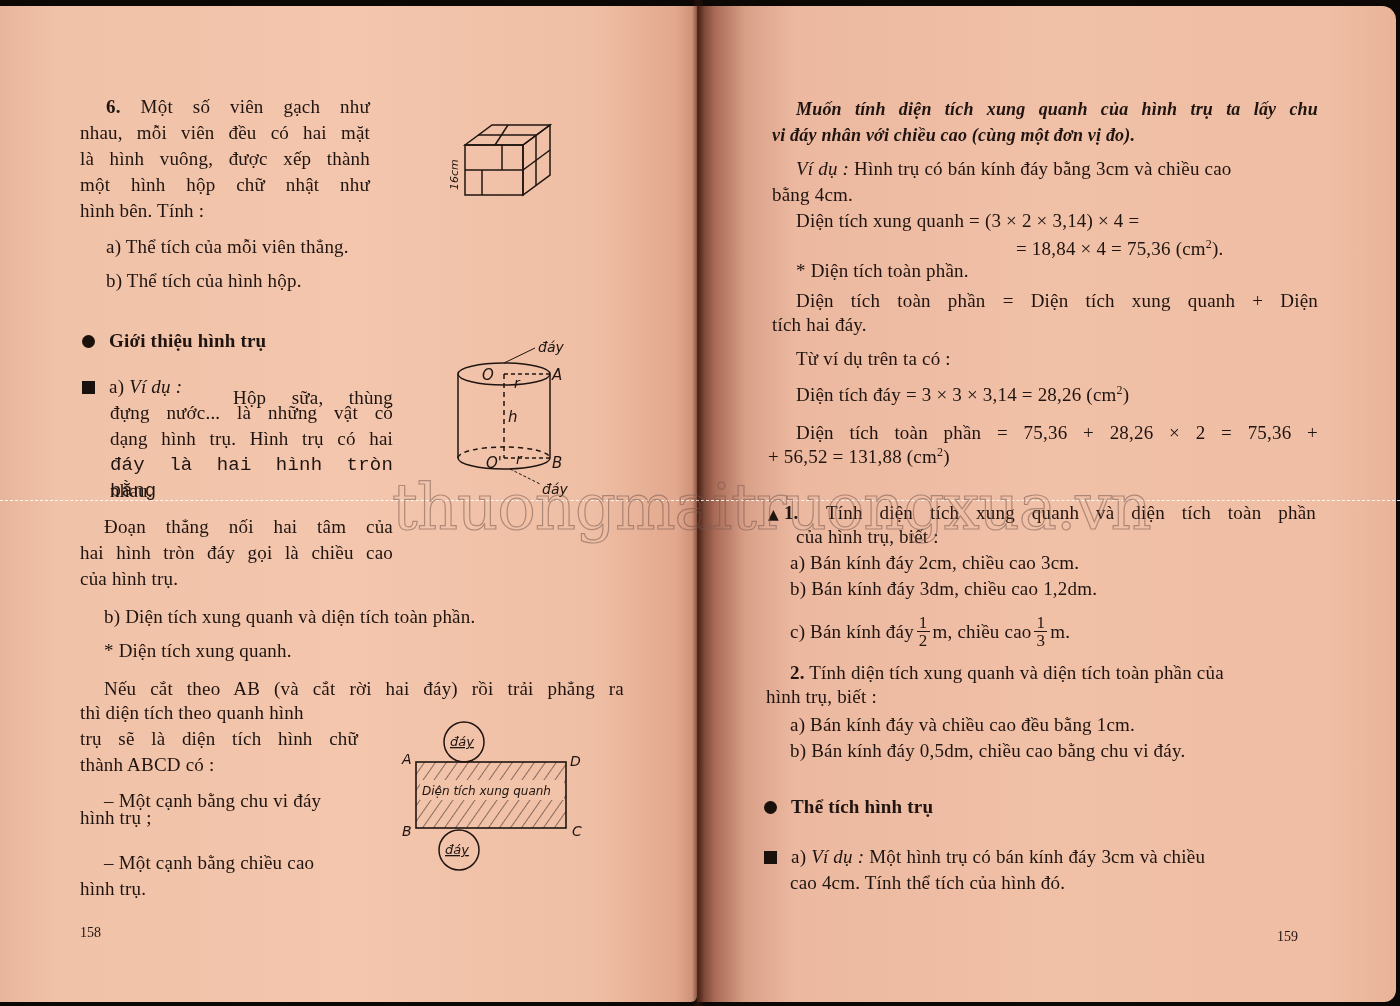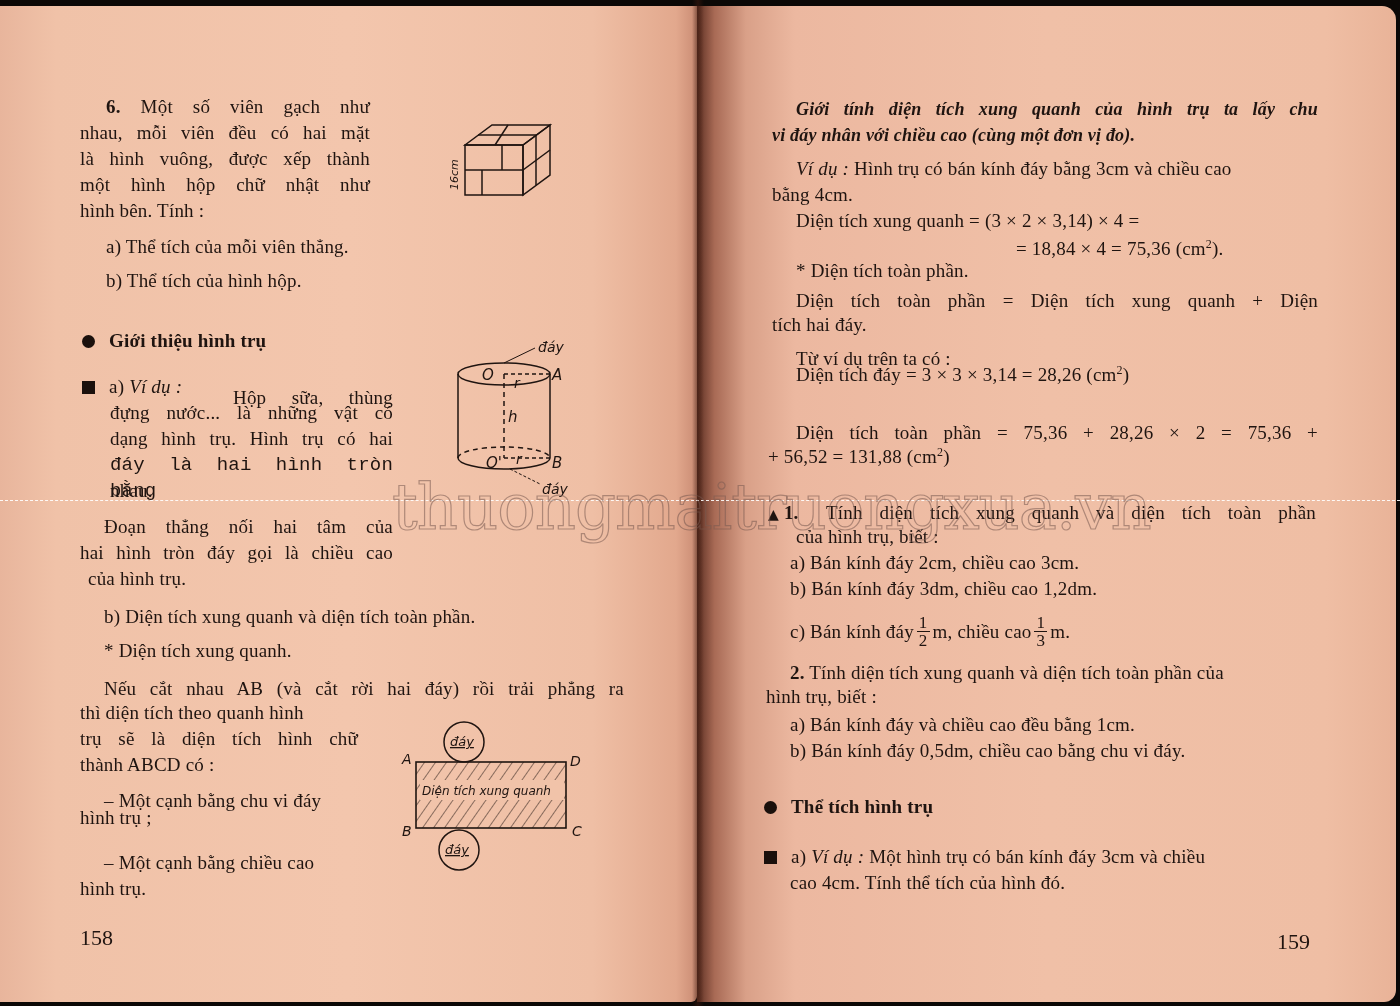--- a/index.html
+++ b/index.html
@@ -25,21 +25,21 @@
   .t { position:absolute; font-size:19px; line-height:26px; letter-spacing:0.2px; white-space:nowrap; }
   .j { text-align:justify; text-align-last:justify; white-space:normal; }
   .b { font-weight:bold; }
   .i { font-style:italic; }
   .bi { font-weight:bold; font-style:italic; }
   sup { font-size:12px; line-height:0; }
   .bullet-dot { display:inline-block; width:13px; height:13px; border-radius:50%; background:#1a100c; margin-right:14px; vertical-align:-1px; }
   .bullet-sq { display:inline-block; width:13px; height:13px; background:#1a100c; margin-right:14px; vertical-align:-1px; }
   .frac { display:inline-flex; flex-direction:column; align-items:center; vertical-align:middle; font-size:17px; line-height:17px; margin:0 3px; }
   .frac .num { border-bottom:1.3px solid #1f1410; padding:0 2px; }
-  .pagenum { position:absolute; font-size:22px; }
+  .pagenum { position:absolute; font-size:14px; }
   svg { position:absolute; overflow:visible; }
   svg text { font-family:"DejaVu Sans", sans-serif; font-style:italic; fill:#1f1410; }
   .watermark {
     position:absolute; left:392px; top:470px; font-family:"DejaVu Serif", serif;
     font-size:64px; letter-spacing:-1px; color:transparent;
     -webkit-text-stroke:1.2px rgba(120,90,80,.55); white-space:nowrap;
   }
   .dashline { position:absolute; left:0; top:500px; width:1400px; border-top:1.5px dashed rgba(255,255,255,.9); }
 </style>
 </head>
@@ -81,21 +81,21 @@
   <span class="bullet-sq"></span><span>a)</span> <span class="i">Ví dụ :</span>
 </div>
 <div class="t" style="left:233px;top:374px;width:160px;text-align:justify;text-align-last:justify;white-space:normal;margin-top:11px;">Hộp sữa, thùng</div>
 <div class="t j" style="left:110px;top:400px;width:283px;">đựng nước... là những vật có</div>
 <div class="t j" style="left:110px;top:426px;width:283px;">dạng hình trụ. Hình trụ có hai</div>
 <div class="t j" style="left:110px;top:452px;width:283px;font-family:Liberation Mono, monospace;">đáy là hai hình tròn bằng</div>
 <div class="t" style="left:110px;top:478px;">nhau.</div>
 
 <div class="t j" style="left:104px;top:514px;width:289px;">Đoạn thẳng nối hai tâm của</div>
 <div class="t j" style="left:80px;top:540px;width:313px;">hai hình tròn đáy gọi là chiều cao</div>
-<div class="t" style="left:88px;top:566px;text-align:center;">của hình trụ.</div>
+<div class="t" style="left:80px;top:566px;text-align:center;">của hình trụ.</div>
 
 <svg style="left:440px;top:330px;" width="160" height="170" viewBox="0 0 160 170">
   <g fill="none" stroke="#1f1410" stroke-width="1.5">
     <ellipse cx="64" cy="44" rx="46" ry="11"></ellipse>
     <line x1="18" y1="44" x2="18" y2="128"></line>
     <line x1="110" y1="44" x2="110" y2="128"></line>
     <path d="M18,128 A46,11 0 0 0 110,128"></path>
     <path d="M18,128 A46,11 0 0 1 110,128" stroke-dasharray="5,4"></path>
     <line x1="64" y1="44" x2="64" y2="128" stroke-dasharray="5,4"></line>
     <line x1="64" y1="44" x2="110" y2="44" stroke-dasharray="4,3"></line>
@@ -109,21 +109,21 @@
   <text x="112" y="50" font-size="15">A</text>
   <text x="68" y="92" font-size="15">h</text>
   <text x="46" y="138" font-size="15">O'</text>
   <text x="76" y="134" font-size="14">r</text>
   <text x="112" y="138" font-size="15">B</text>
   <text x="102" y="164" font-size="14">đáy</text>
 </svg>
 
 <div class="t" style="left:104px;top:604px;">b) Diện tích xung quanh và diện tích toàn phần.</div>
 <div class="t" style="left:104px;top:638px;">* Diện tích xung quanh.</div>
-<div class="t j" style="left:104px;top:676px;width:520px;">Nếu cắt nhau AB (và cắt rời hai đáy) rồi trải phẳng ra</div>
+<div class="t j" style="left:104px;top:676px;width:520px;">Nếu cắt theo AB (và cắt rời hai đáy) rồi trải phẳng ra</div>
 <div class="t" style="left:80px;top:700px;">thì diện tích theo quanh hình</div>
 <div class="t j" style="left:80px;top:726px;width:278px;">trụ sẽ là diện tích hình chữ</div>
 <div class="t" style="left:80px;top:752px;">thành ABCD có :</div>
 <div class="t" style="left:104px;top:788px;">– Một cạnh bằng chu vi đáy</div>
 <div class="t" style="left:80px;top:805px;">hình trụ ;</div>
 <div class="t" style="left:104px;top:850px;">– Một cạnh bằng chiều cao</div>
 <div class="t" style="left:80px;top:876px;">hình trụ.</div>
 
 <svg style="left:400px;top:718px;" width="190" height="150" viewBox="0 0 190 150">
   <defs>
@@ -139,32 +139,32 @@
   <text x="45" y="136" font-size="13" text-decoration="underline">đáy</text>
   <text x="22" y="77" font-size="12">Diện tích xung quanh</text>
   <text x="2" y="46" font-size="14">A</text>
   <text x="170" y="48" font-size="14">D</text>
   <text x="2" y="118" font-size="14">B</text>
   <text x="172" y="118" font-size="14">C</text>
 </svg>
 
 <div class="pagenum" style="left:80px;top:925px;">158</div>
 
-<div class="t bi j" style="left:796px;top:96px;width:522px;font-size:18px;">Giới tính diện tích xung quanh của hình trụ ta lấy chu</div>
+<div class="t bi j" style="left:796px;top:96px;width:522px;font-size:18px;">Muốn tính diện tích xung quanh của hình trụ ta lấy chu</div>
 <div class="t bi" style="left:772px;top:122px;font-size:18px;">vi đáy nhân với chiều cao (cùng một đơn vị đo).</div>
 
 <div class="t" style="left:796px;top:156px;"><span class="i">Ví dụ :</span> <span>Hình trụ có bán kính đáy bằng 3cm và chiều cao</span></div>
 <div class="t" style="left:772px;top:182px;">bằng 4cm.</div>
 <div class="t" style="left:796px;top:208px;">Diện tích xung quanh = (3 × 2 × 3,14) × 4 =</div>
 <div class="t" style="left:1016px;top:236px;"><span>= 18,84 × 4 = 75,36 (cm</span><sup>2</sup><span>).</span></div>
 <div class="t" style="left:796px;top:258px;">* Diện tích toàn phần.</div>
 <div class="t j" style="left:796px;top:288px;width:522px;">Diện tích toàn phần = Diện tích xung quanh + Diện</div>
 <div class="t" style="left:772px;top:312px;">tích hai đáy.</div>
 <div class="t" style="left:796px;top:346px;">Từ ví dụ trên ta có :</div>
-<div class="t" style="left:796px;top:362px;"><span>Diện tích đáy = 3 × 3 × 3,14 = 28,26 (cm</span><sup>2</sup><span>)</span></div>
+<div class="t" style="left:796px;top:382px;"><span>Diện tích đáy = 3 × 3 × 3,14 = 28,26 (cm</span><sup>2</sup><span>)</span></div>
 <div class="t j" style="left:796px;top:420px;width:522px;">Diện tích toàn phần = 75,36 + 28,26 × 2 = 75,36 +</div>
 <div class="t" style="left:768px;top:444px;"><span>+ 56,52 = 131,88 (cm</span><sup>2</sup><span>)</span></div>
 
 <div class="t" style="left:768px;top:500px;">
   <span style="font-size:14px;font-family:'DejaVu Sans',sans-serif;">▲</span>
   <span class="b">1.</span>
 </div>
 <div class="t j" style="left:826px;top:500px;width:490px;">Tính diện tích xung quanh và diện tích toàn phần</div>
 <div class="t" style="left:796px;top:524px;">của hình trụ, biết :</div>
 <div class="t" style="left:790px;top:550px;">a) Bán kính đáy 2cm, chiều cao 3cm.</div>

